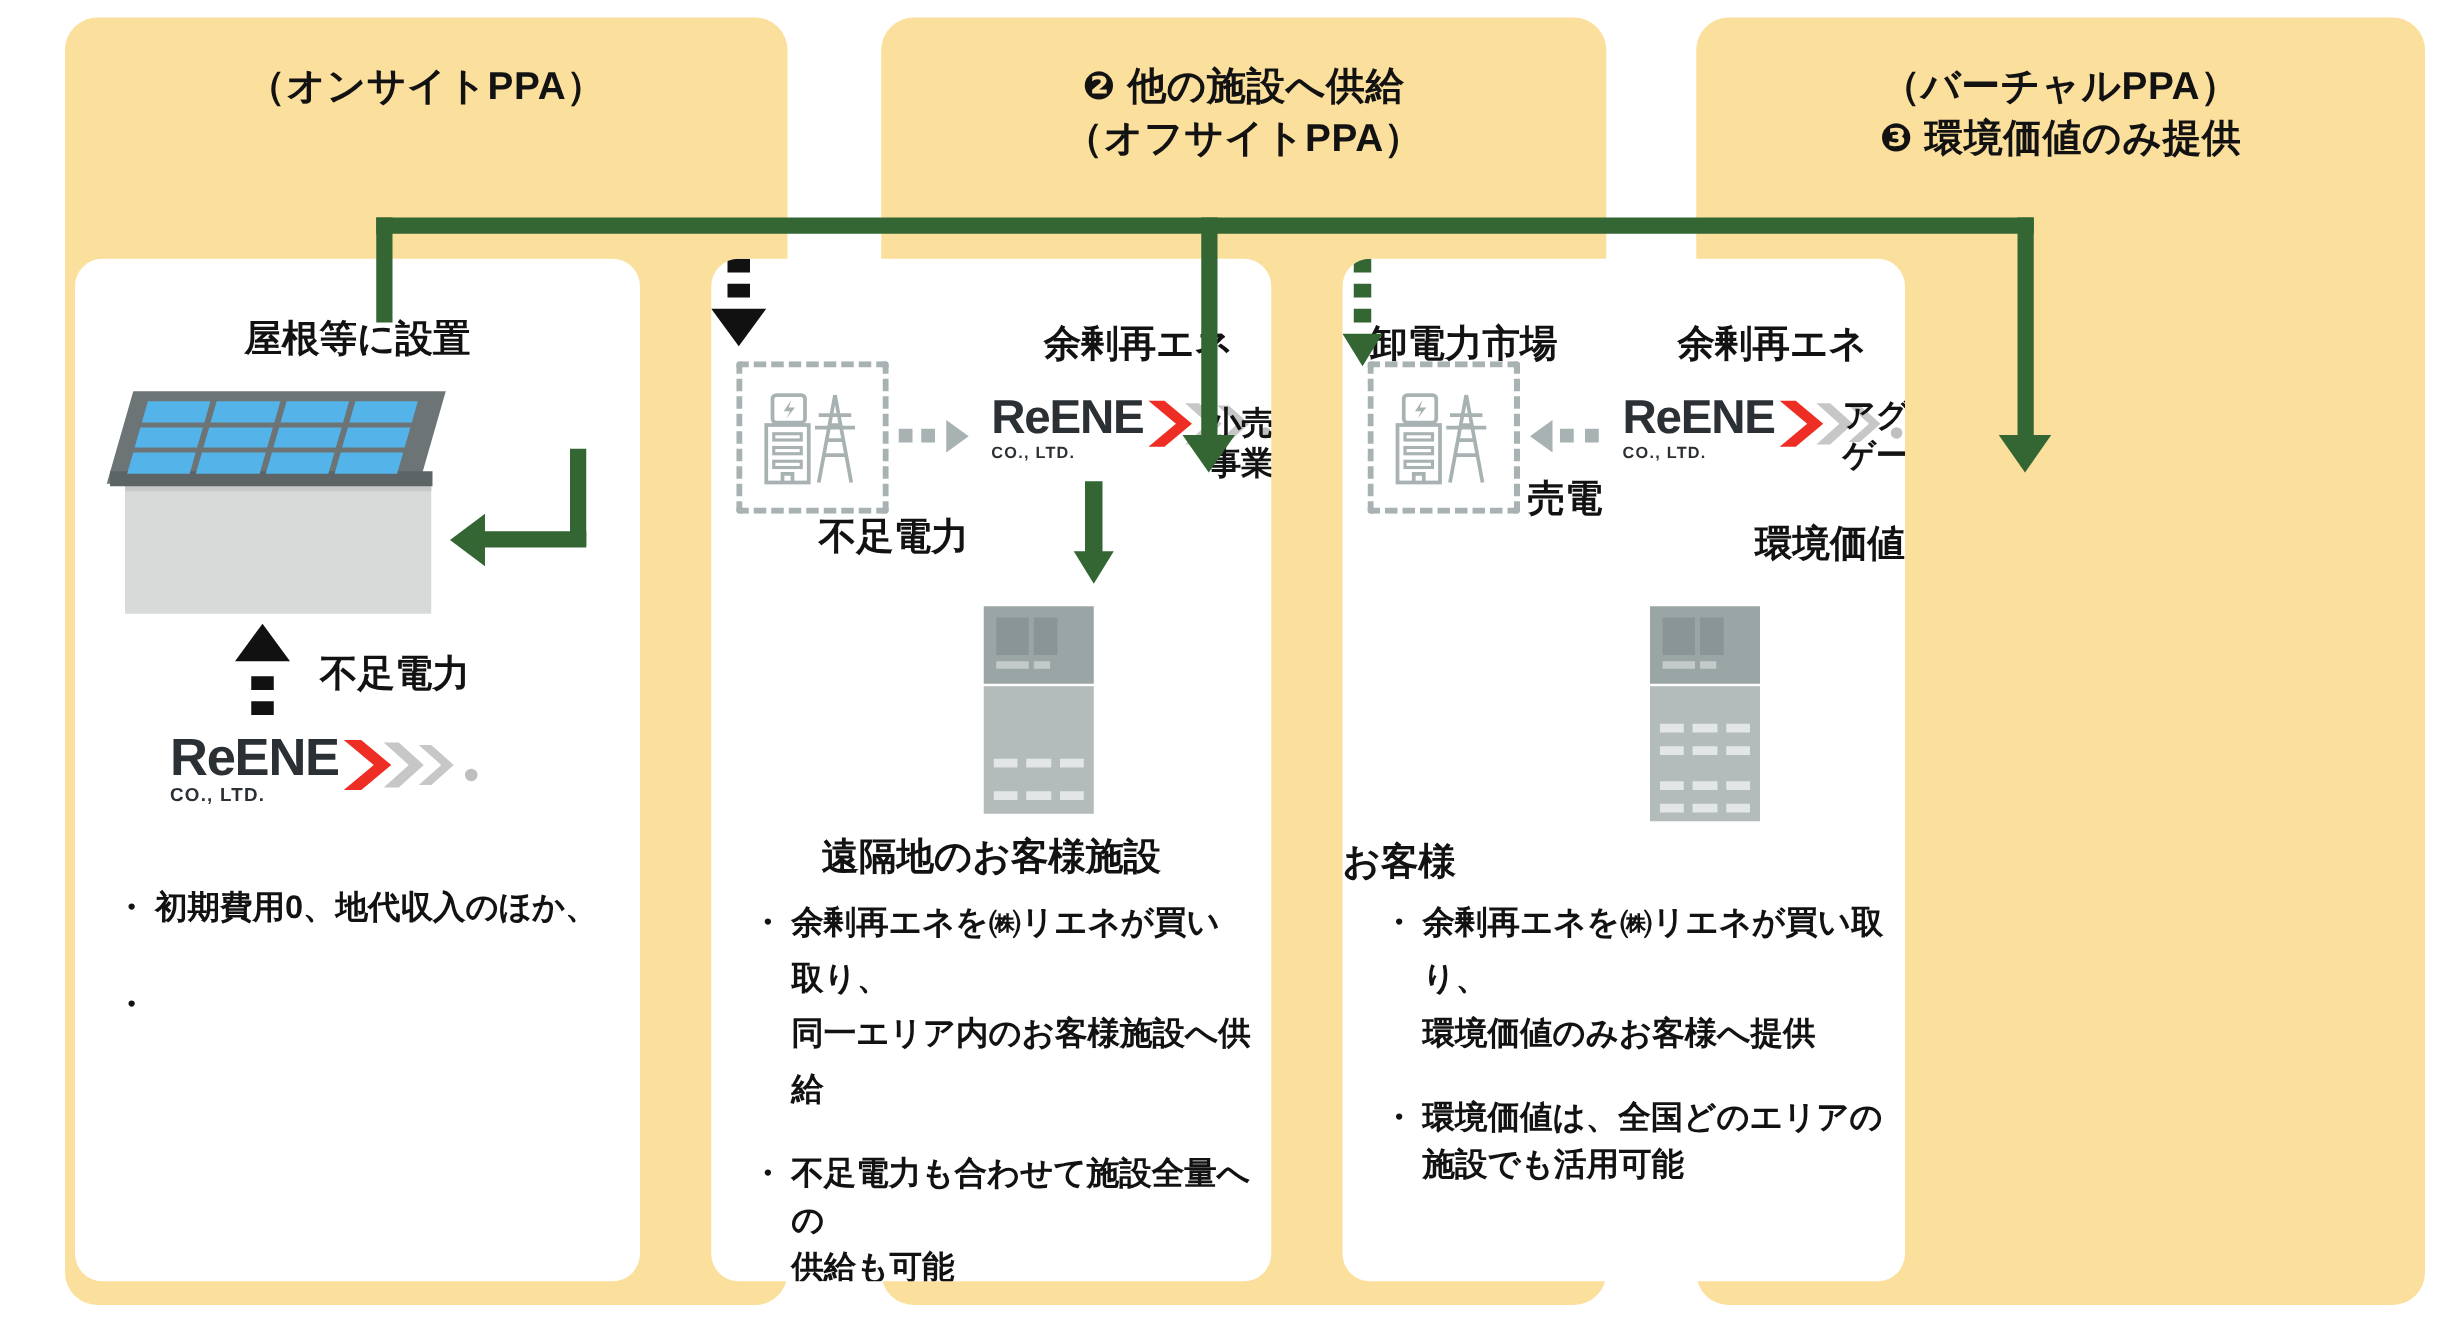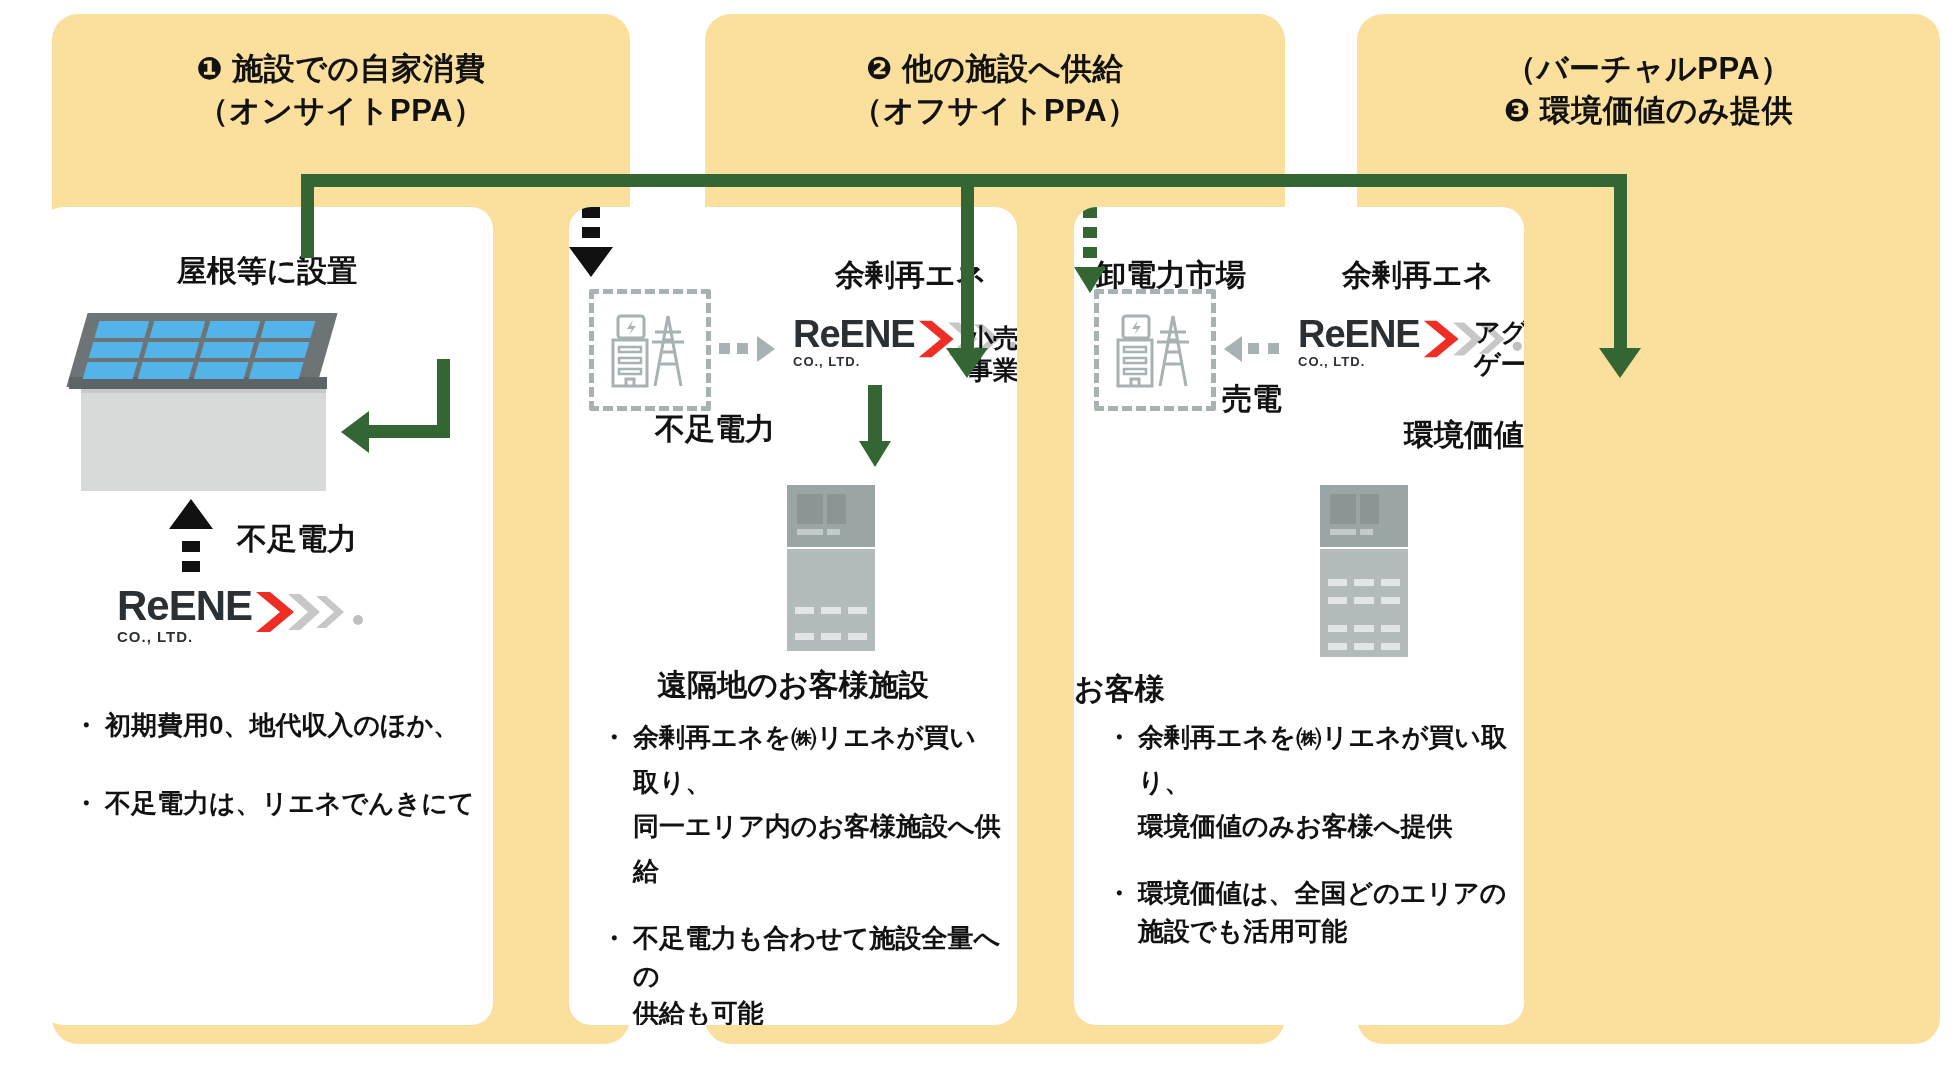--- a/index.html
+++ b/index.html
@@ -12,21 +12,21 @@
   .panel{position:absolute;top:14px;height:1030px;background:#FBDF9C;border-radius:26px;}
   #panel-1{left:52px;width:578px;}
   #panel-2{left:705px;width:580px;}
   #panel-3{left:1357px;width:583px;}
 
   .panel-title{position:absolute;left:0;right:0;top:34px;text-align:center;
                font-size:31px;font-weight:bold;line-height:1.34;letter-spacing:.5px;color:#121212;}
 
   
   .card{position:absolute;top:207px;height:818px;background:#ffffff;border-radius:22px;overflow:hidden;}
-  #card-1{left:41px;width:452px;}
+  #card-1{left:60px;width:452px;}
   #card-2{left:569px;width:448px;}
   #card-3{left:1074px;width:450px;}
   .card-inner{position:absolute;inset:0;}
 
   
   .bus{position:absolute;background:#336633;}
   #bus-horizontal{left:301px;top:174px;width:1326px;height:13px;}
   #bus-drop-1{left:301px;top:174px;width:13px;height:84px;}
   #bus-drop-2{left:961px;top:174px;width:13px;height:176px;}
   #bus-drop-3{left:1614px;top:174px;width:13px;height:176px;}
@@ -122,21 +122,20 @@
   .bullet::before{content:"・";position:absolute;left:-2px;top:0;font-weight:bold;}
   .bullet .cont{display:block;}
 </style>
 </head>
 <body>
 
 <div class="stage">
 
   <div class="panel" id="panel-1">
     <div class="panel-title">
-      <div>❶ 施設での自家消費</div>
       <div>（オンサイトPPA）</div>
     </div>
   </div>
 
   <div class="card" id="card-1">
     <div class="card-inner">
 
       <div class="lbl lbl-30" style="left:0;right:0;top:44px;text-align:center;">屋根等に設置</div>
 
       <div class="solar">
@@ -185,21 +184,20 @@
           <path d="M62 8 L80 24 L62 40 L72 40 L90 24 L72 8 Z" fill="#C7C7C7"></path>
           <circle cx="104" cy="32" r="5" fill="#BFBFBF"></circle>
         </svg>
       </div>
 
       <div class="bullets" style="top:500px;">
         <div class="bullet">
           <span class="cont">初期費用0、地代収入のほか、</span>
         </div>
         <div class="bullet" style="margin-top:40px;">
-          <span class="cont">不足電力は、リエネでんきにて</span>
         </div>
       </div>
 
     </div>
   </div>
 
   <div class="panel" id="panel-2">
     <div class="panel-title">
       <div>❷ 他の施設へ供給</div>
       <div>（オフサイトPPA）</div>

